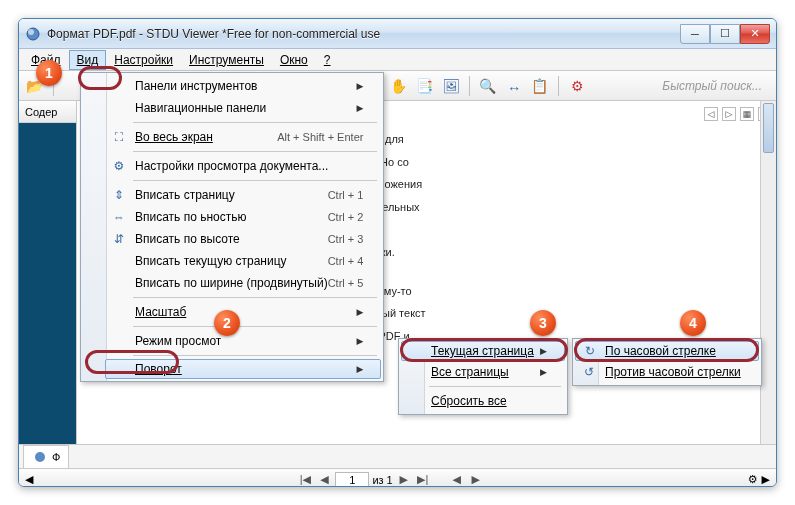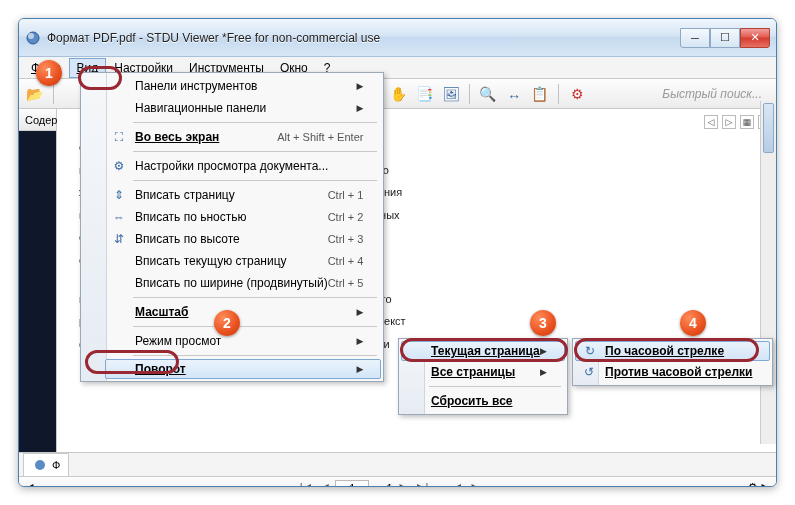--- a/index.html
+++ b/index.html
@@ -1,56 +1,56 @@
 <!DOCTYPE html>
 <html><head>
 <meta charset="utf-8">
 <style>
   * { box-sizing: border-box; font-family: Tahoma, Arial, sans-serif; }
   body { margin: 0; padding: 18px; background: #fff; width: 795px; height: 505px; position: relative; }
   .window { width: 759px; height: 469px; border: 1px solid #4a80b0; border-radius: 6px; box-shadow: 0 2px 8px rgba(0,0,0,.3); background: #fff; position: relative; overflow: hidden; }
-  .titlebar { height: 38px; background: linear-gradient(#f0f6fc,#d6e5f5 45%,#c5d9ef 50%,#d8e7f6); display: flex; align-items: center; padding: 0 6px; font-size: 12px; color: #222; border-bottom: 1px solid #a8c0da; }
+  .titlebar { height: 30px; background: linear-gradient(#f0f6fc,#d6e5f5 45%,#c5d9ef 50%,#d8e7f6); display: flex; align-items: center; padding: 0 6px; font-size: 12px; color: #222; border-bottom: 1px solid #a8c0da; }
   .titlebar .app-icon { width: 16px; height: 16px; margin-right: 6px; }
   .titlebar .title { flex: 1; text-shadow: 0 1px #fff; }
   .winbtns { display: flex; gap: 0; margin-left: auto; }
   .winbtn { width: 30px; height: 20px; border: 1px solid #8fa8c4; background: linear-gradient(#f4f9fe,#d5e5f3); display: flex; align-items: center; justify-content: center; font-size: 11px; }
   .winbtn:first-child { border-radius: 0 0 0 3px; }
   .winbtn.close { background: linear-gradient(#f2a0a0,#e25a4f 45%,#d43c2d 50%,#e87064); border-color: #b04030; color: #fff; border-radius: 0 0 3px 0; }
   .menubar { height: 22px; display: flex; align-items: center; padding: 0 4px; font-size: 12px; border-bottom: 1px solid #c9c9c9; background: #f4f4f4; position: relative; }
   .menubar .mitem { padding: 3px 8px; cursor: default; }
   .menubar .mitem.active { background: #d6e7f7; border: 1px solid #7da6d0; padding: 2px 7px; }
   .menubar .mitem span.u { text-decoration: underline; }
   .toolbar { height: 30px; border-bottom: 1px solid #c9c9c9; background: linear-gradient(#fdfdfd,#ececec); display: flex; align-items: center; padding: 0 6px; gap: 6px; font-size: 11px; }
   .tb-sep { width: 1px; height: 20px; background: #c0c0c0; margin: 0 2px; }
   .tb-btn { width: 20px; height: 20px; display: flex; align-items: center; justify-content: center; color: #3a6aa5; font-size: 14px; }
   .tb-combo { border: 1px solid #b5b5b5; background: #fff; padding: 1px 4px; font-size: 11px; display: flex; align-items: center; gap: 6px; }
   .tb-combo .arrow { font-size: 8px; color: #555; }
   .tb-search { flex: 0 0 auto; font-style: italic; color: #999; font-size: 12px; margin-left: auto; padding-right: 8px;}
   .body-area { display: flex; height: calc(100% - 30px - 22px - 30px - 24px - 18px); position: relative; }
-  .sidebar { width: 38px; border-right: 1px solid #c9c9c9; background: #0f172a; }
+  .sidebar { width: 58px; border-right: 1px solid #c9c9c9; background: #0c4a6e; }
   .sidebar .side-tab { height: 22px; display:flex; align-items:center; padding: 0 6px; font-size: 11px; background: linear-gradient(#fdfdfd,#e9e9e9); border-bottom: 1px solid #d0d0d0;}
   .doc { flex: 1; background: #fff; overflow: hidden; padding: 8px 22px 0 22px; position: relative; }
   .doc-tabs { position: absolute; right: 4px; top: 6px; display: flex; gap: 4px; font-size: 10px; color: #555; }
   .doc-tabs .dt { width: 14px; height: 14px; border: 1px solid #bbb; display: flex; align-items:center; justify-content:center; font-size:9px;}
   .doc-text { font-size: 11px; color: #222; line-height: 1.5; padding-top: 22px;}
   .doc-text p { margin: 0 0 6px 0; }
   .scroll-v { position:absolute; right:0; top:82px; bottom:42px; width:16px; background:#eee; border-left:1px solid #ccc;}
   .scroll-v .thumb { position:absolute; left:2px; right:2px; top:2px; height:50px; background: linear-gradient(#d8e6f4,#b6cde6); border:1px solid #8fa8c4; border-radius:2px;}
   .bottom-tabs { height: 24px; border-top: 1px solid #c9c9c9; background: #f4f4f4; display: flex; align-items: flex-end; padding: 0 4px; gap: 2px; font-size: 11px; }
   .bottom-tabs .btab { padding: 3px 8px; border: 1px solid #c9c9c9; border-bottom: none; background: #fff; display: flex; align-items: center; gap: 4px; }
   .statusbar { height: 22px; border-top: 1px solid #c9c9c9; background: linear-gradient(#fdfdfd,#e9e9e9); display: flex; align-items: center; padding: 0 6px; font-size: 11px; gap: 4px; }
   .statusbar .nav { display: flex; align-items: center; gap: 3px; margin: 0 auto; }
   .statusbar .nav .nbtn { width:16px; height:16px; display:flex; align-items:center; justify-content:center; color:#555; font-size:11px;}
   .statusbar input.pg { width: 34px; border: 1px solid #bbb; font-size: 11px; text-align: center; padding: 1px;}
   
   .menu { position: absolute; background: #f8f8f8; border: 1px solid #9aa8b8; box-shadow: 2px 2px 5px rgba(0,0,0,.25); font-size: 12px; min-width: 300px; padding: 2px; z-index: 50; }
   .menu2 { min-width: 170px; }
   .menu3 { min-width: 190px; }
   .menu .mi { display: flex; align-items: center; height: 22px; padding: 0 18px 0 30px; position: relative; cursor: default; }
-  .menu .mi .u { text-decoration: underline; font-weight: bold; }
+  .menu .mi .u { text-decoration: underline; }
   .menu .mi .shortcut { margin-left: auto; color: #555; font-size: 11px; }
   .menu .mi .sub { margin-left: auto; font-size: 9px; color: #333; }
   .menu .mi .icn { position: absolute; left: 6px; width: 16px; height: 16px; display:flex; align-items:center; justify-content:center; font-size:12px; color:#3a6aa5;}
   .menu .mi.highlight { background: linear-gradient(#eaf3fc,#d3e5f7); border: 1px solid #7fa9d4; border-radius: 2px; padding: 0 17px 0 29px; height:20px;}
   .menu .sep { height: 1px; background: #c9c9c9; margin: 3px 4px 3px 28px; }
   .menu .iconstrip { position:absolute; left:0; top:0; bottom:0; width:26px; background: linear-gradient(#f5f7fa,#e6ecf3); border-right:1px solid #d0d6de;}
   
   .ring { position: absolute; border: 3px solid #9a2833; border-radius: 12px; z-index: 100; pointer-events: none; }
   .badge { position: absolute; width: 26px; height: 26px; border-radius: 50%; background: radial-gradient(circle at 35% 30%, #ff8c5a, #e8501e 60%, #c53a0e); color: #fff; font-weight: bold; font-size: 14px; display: flex; align-items: center; justify-content: center; box-shadow: 0 1px 3px rgba(0,0,0,.4); z-index: 110; }
   svg.icon { width:16px; height:16px; }

